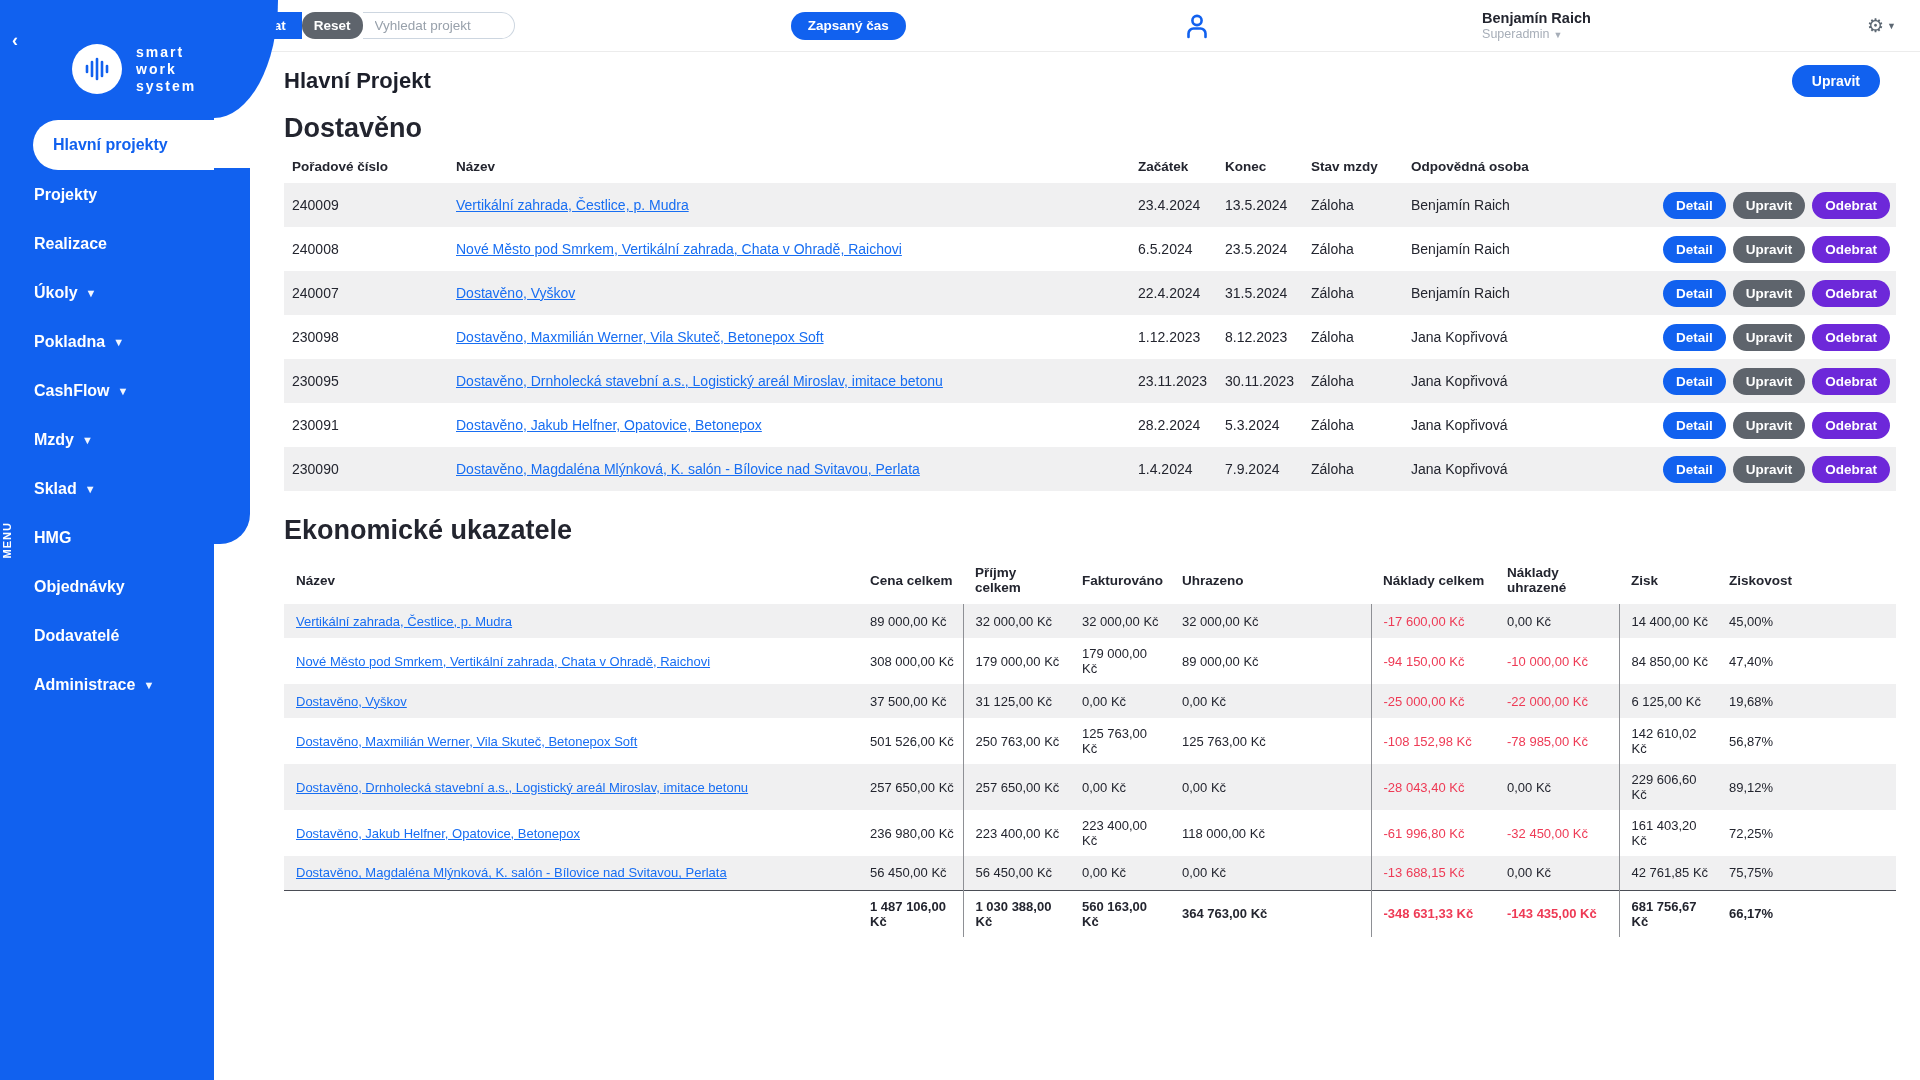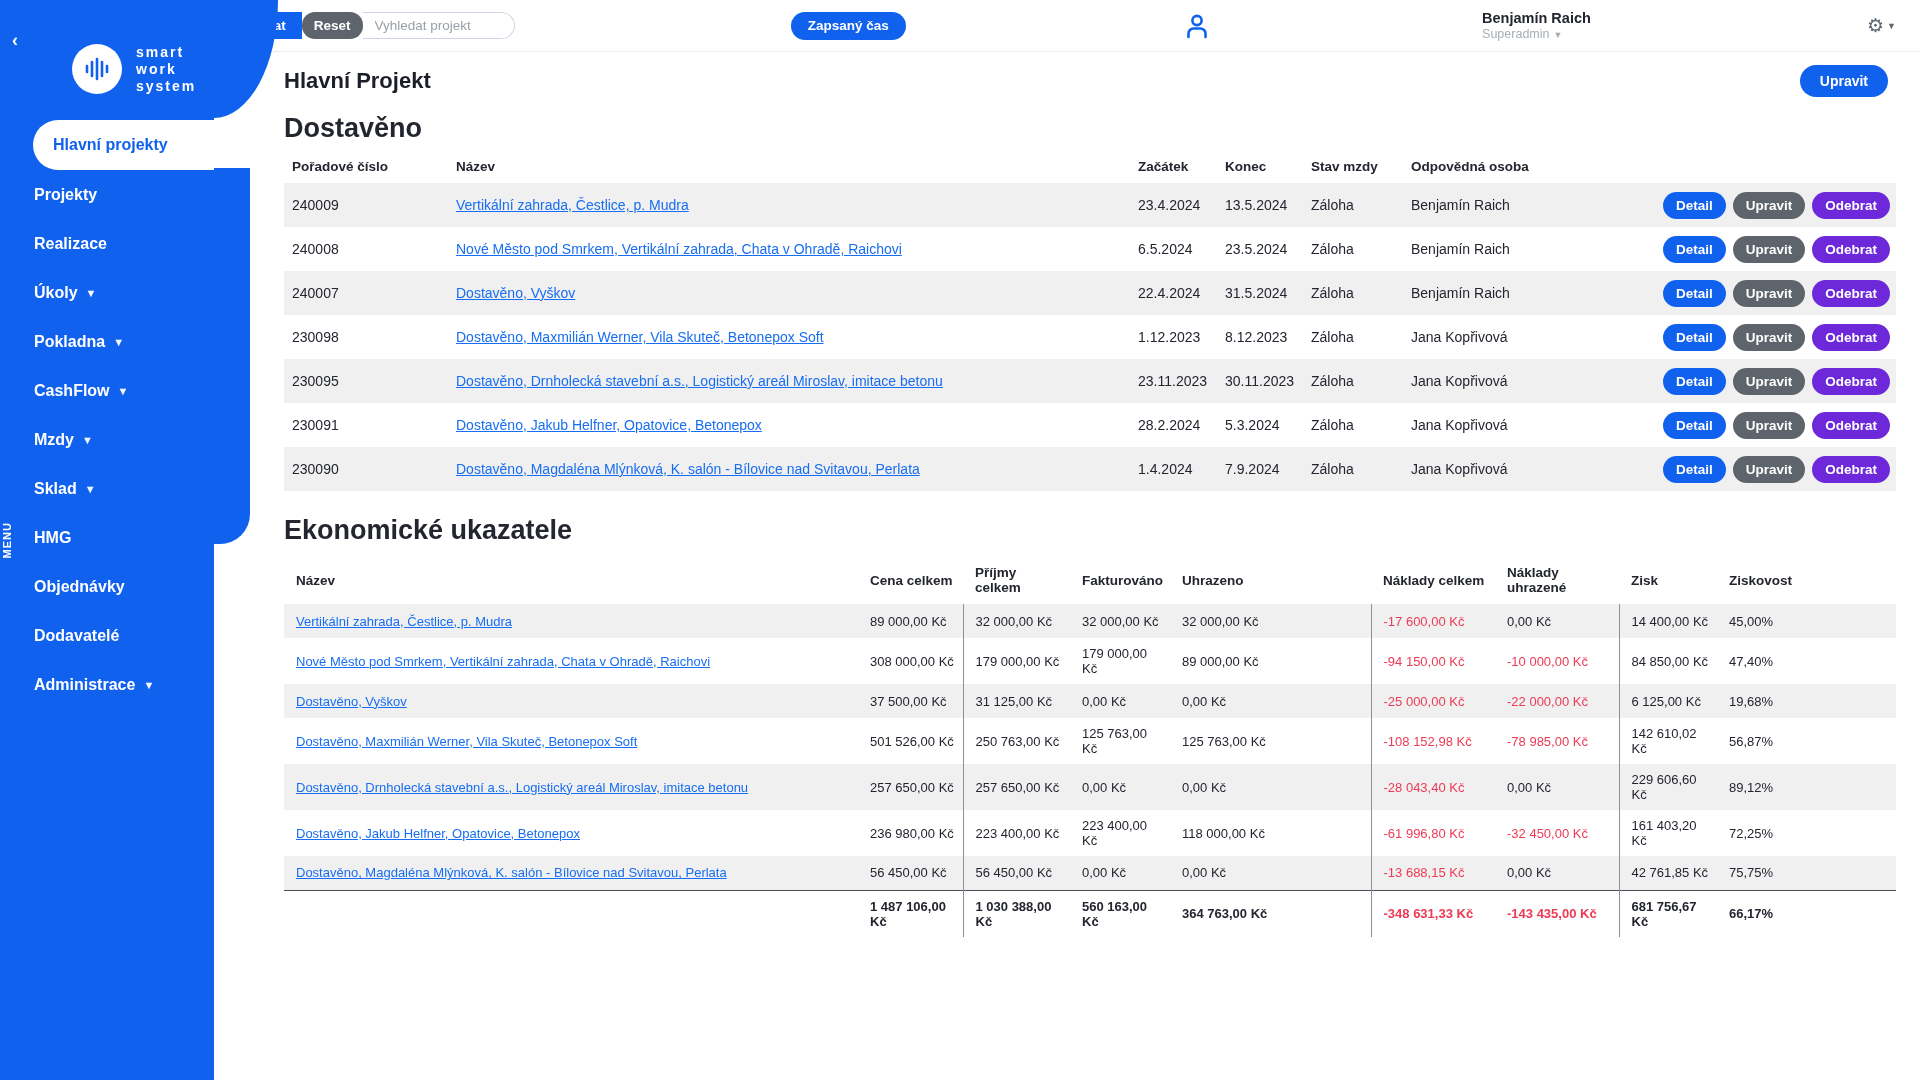--- a/index.html
+++ b/index.html
@@ -40,21 +40,21 @@
   .btn-time { background:#1161ef; border-radius:15px; height:28px; padding:0 17px; font-size:13.5px; font-weight:700; }
   .user-ic { display:flex; align-items:center; }
   .user-block { line-height:1.25; margin-left:-6px; }
   .user-name { font-size:14.5px; font-weight:700; color:#23252f; }
   .user-role { font-size:12.5px; color:#a7aeb8; cursor:pointer; }
   .user-role .caret { font-size:9px; margin-left:4px; }
   .gear-wrap { display:flex; align-items:center; gap:3px; color:#5d6873; cursor:pointer; }
   .gear-glyph { font-size:19px; }
   .gear-wrap .caret { font-size:9px; }
 
-  .content { padding:0 32px 0 70px; }
+  .content { padding:0 40px 0 70px; }
   .page-head { display:flex; align-items:center; justify-content:space-between; margin-top:13px; }
   .page-title { font-size:22px; font-weight:700; color:#1c1f2a; }
   .btn-edit { background:#1161ef; border-radius:16px; height:32px; padding:0 20px; font-size:14px; font-weight:600; }
   .section-h { font-size:27px; font-weight:700; color:#23252f; margin-top:16px; }
 
   table { border-collapse:collapse; table-layout:fixed; width:1612px; }
   th { text-align:left; font-size:13.5px; font-weight:700; color:#23252f; padding:9px 6px 9px 8px; }
   #t1 { margin-top:6px; }
   #t1 td { font-size:14px; padding:8px 6px 8px 8px; height:44px; }
   #t1 tbody tr:nth-child(odd) { background:#f0f0f1; }

